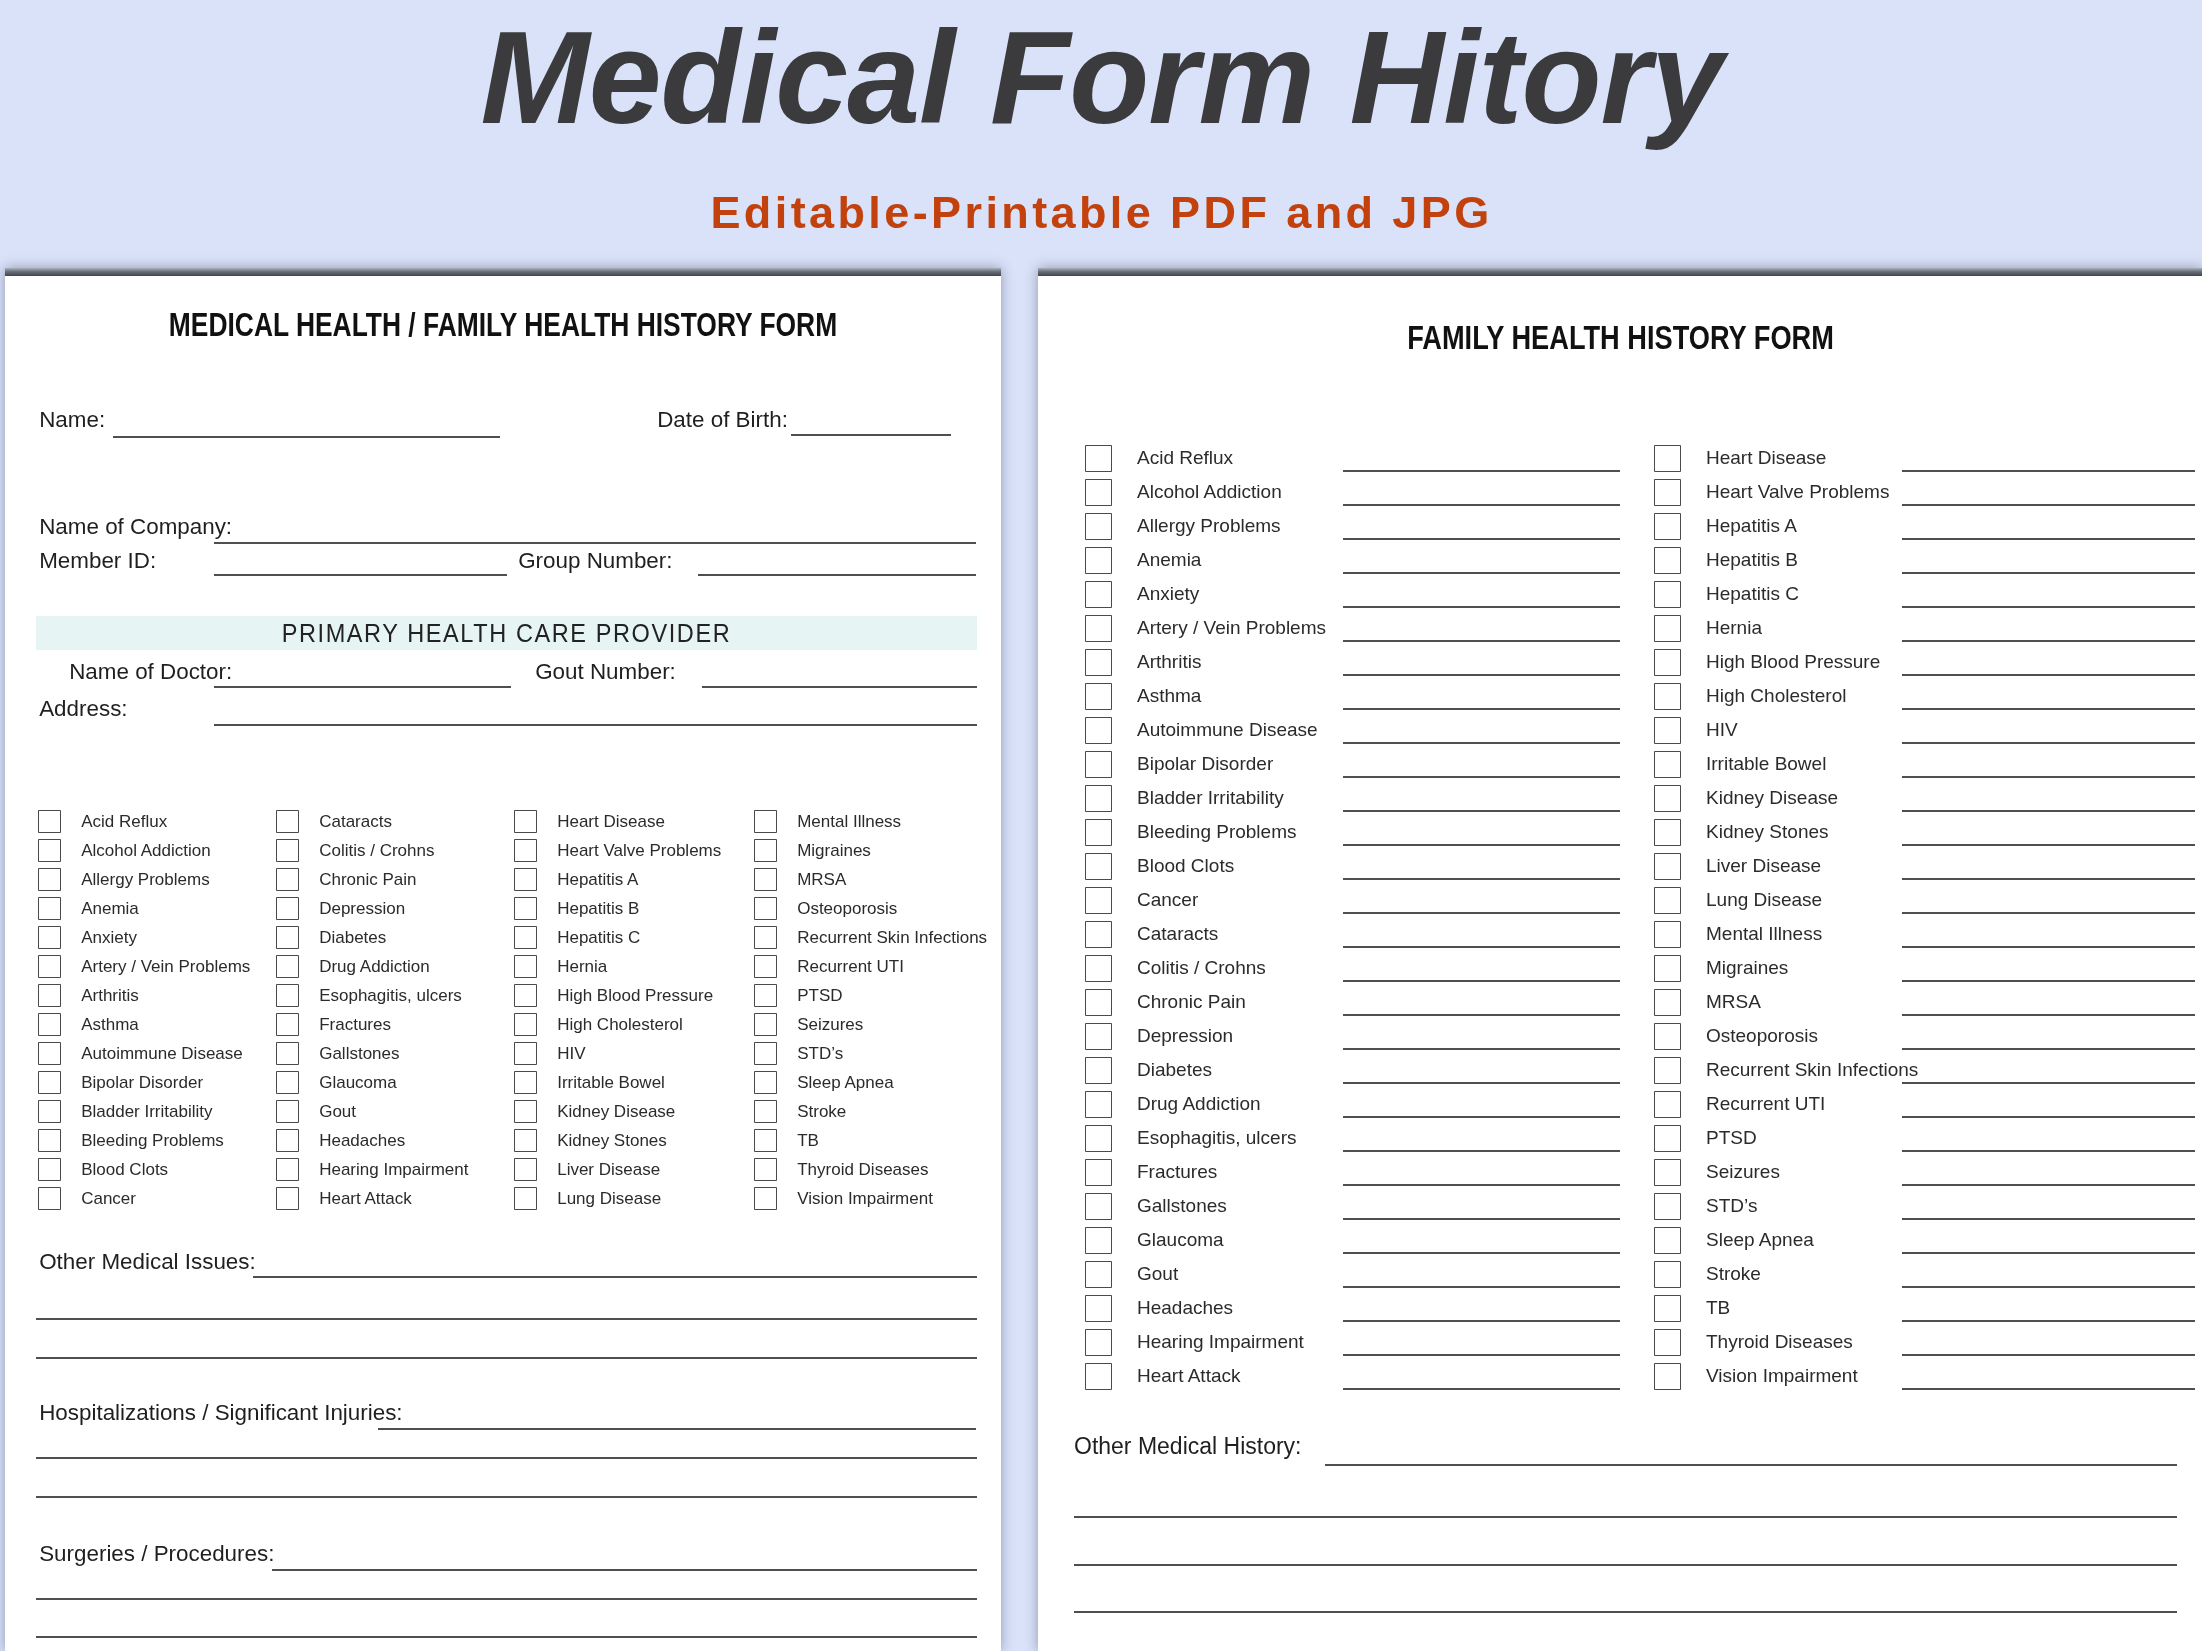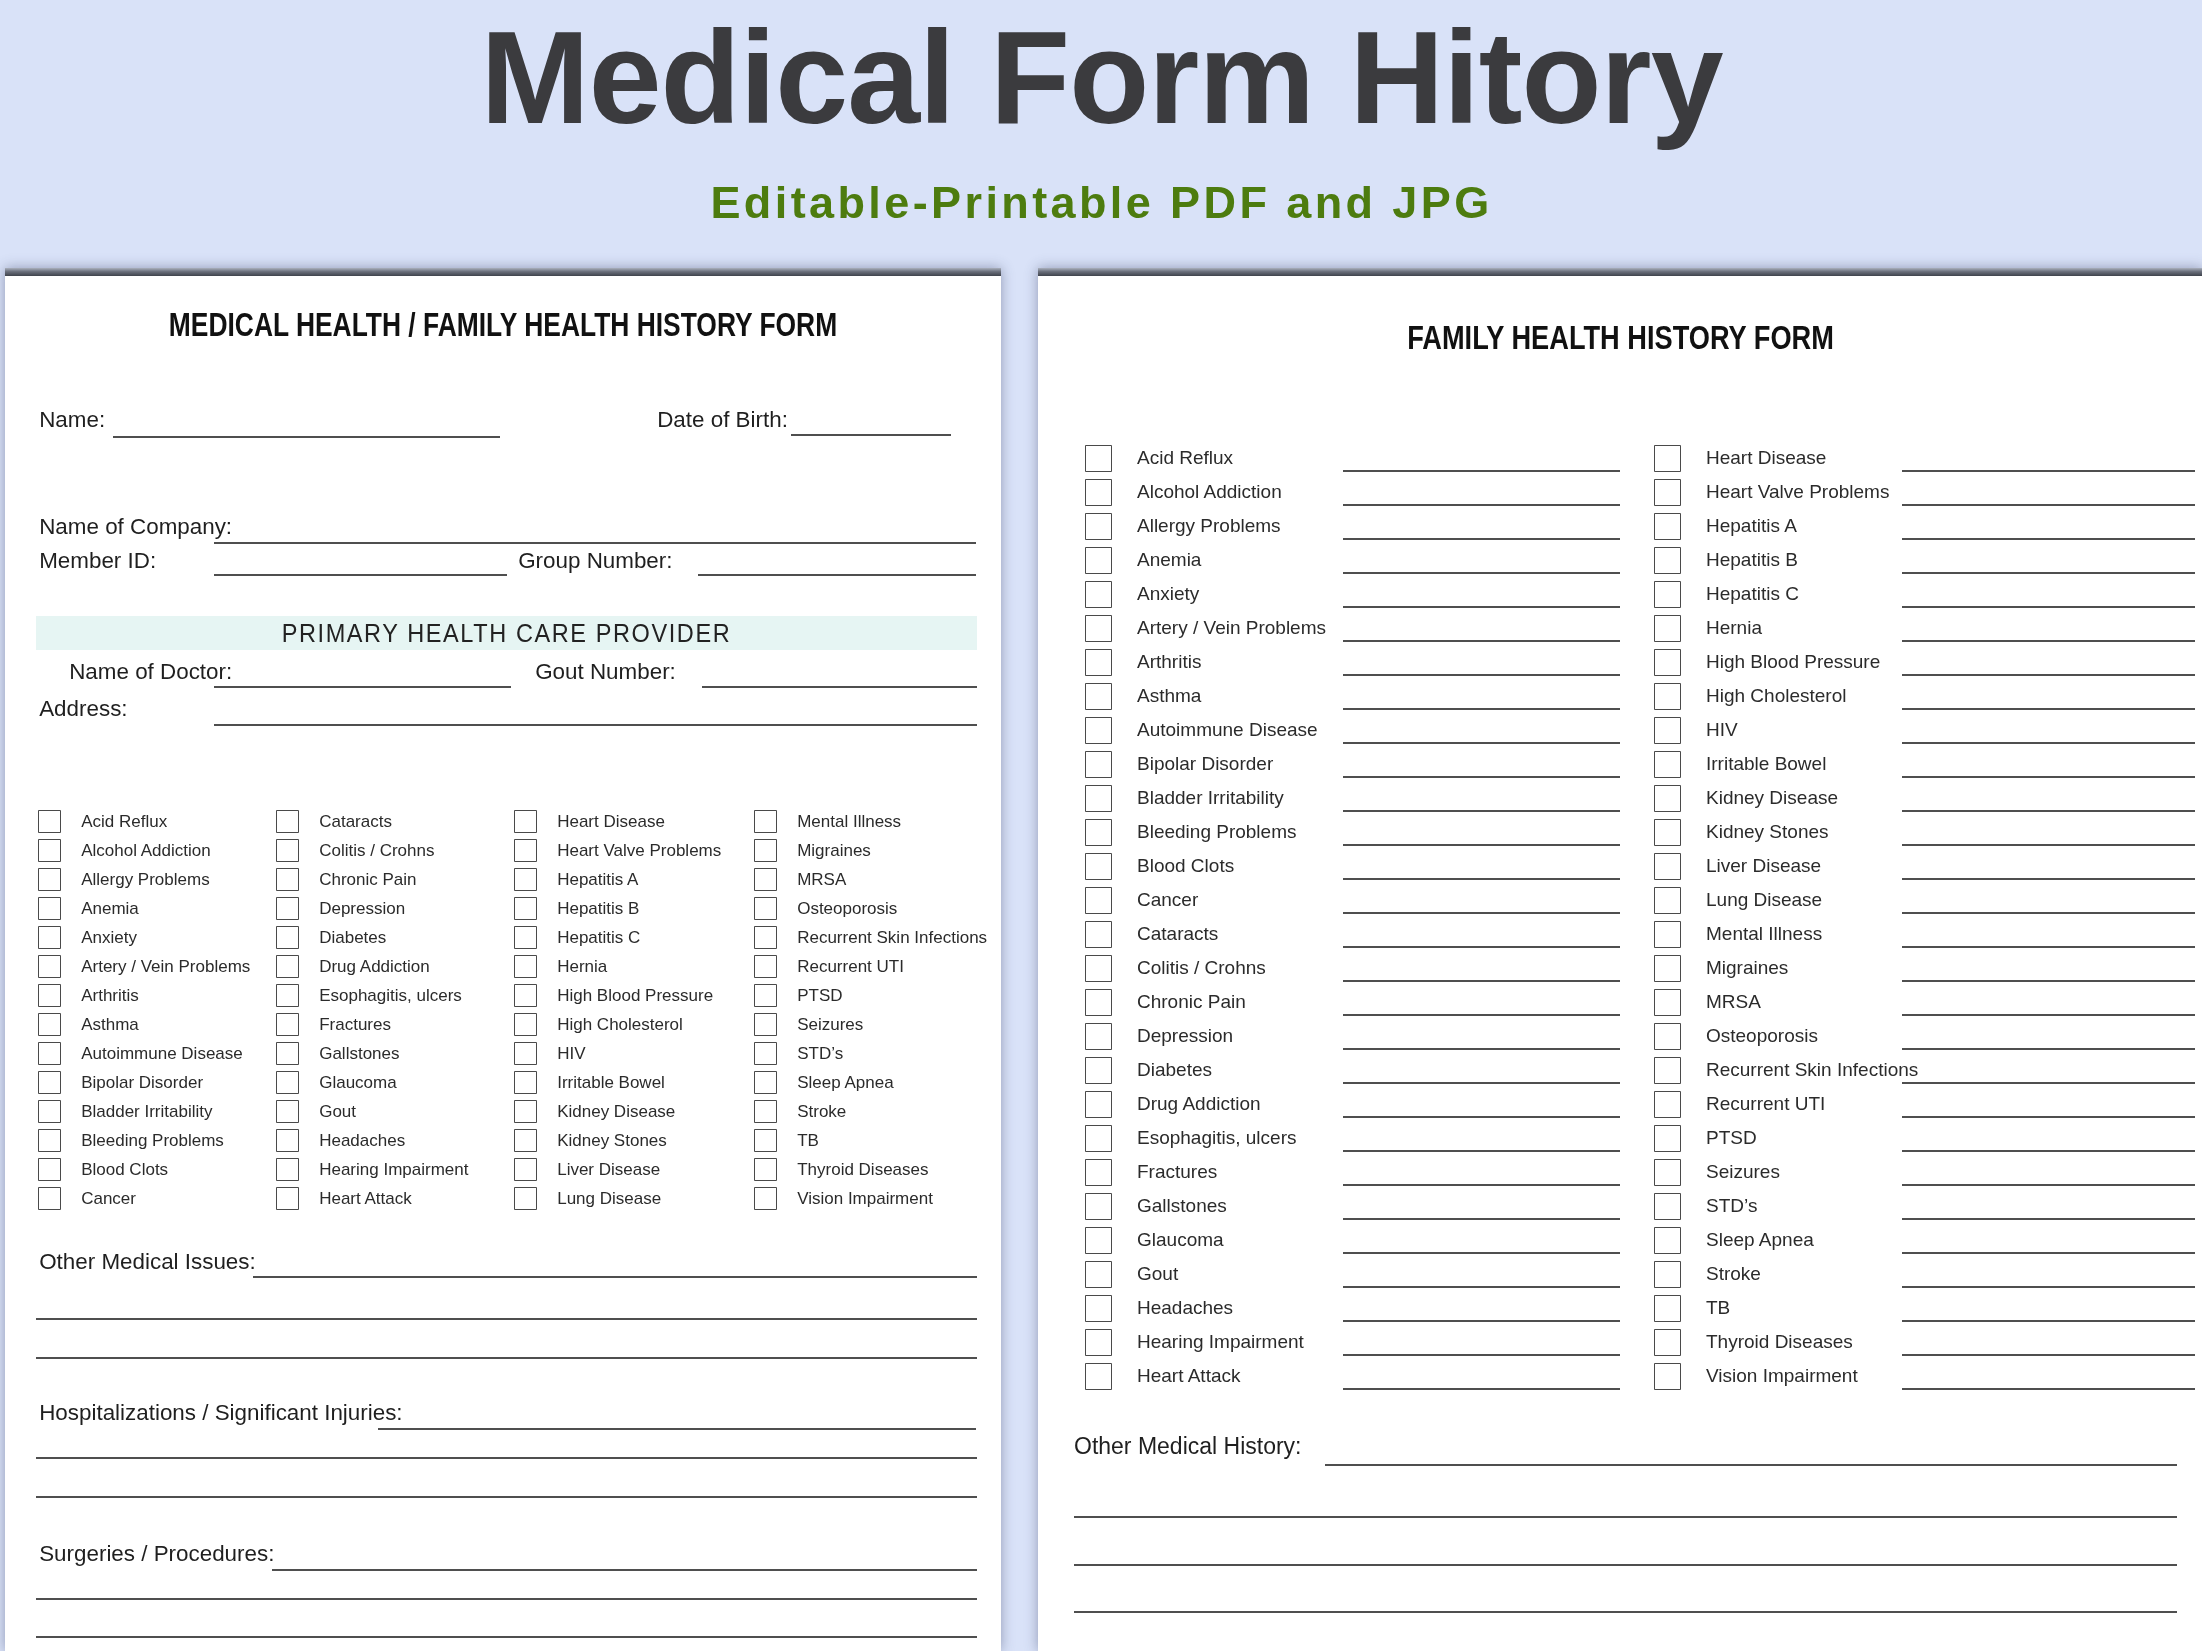--- a/index.html
+++ b/index.html
@@ -3,23 +3,23 @@
 <meta charset="utf-8">
 <style>
   * { margin:0; padding:0; box-sizing:border-box; }
   html,body { width:2203px; height:1652px; overflow:hidden;
     font-family:"Liberation Sans", sans-serif; background:#d9e2f8; }
 
   
   .banner { position:absolute; left:0; top:0; width:2203px; height:268px;
     background:#d9e2f8; text-align:center; }
   .banner-title { position:absolute; top:1.7px; width:100%;
-    font-size:131px; font-weight:bold; color:#3b3b3e; letter-spacing:-0.9px; }
-  .banner-subtitle { position:absolute; top:177px; width:100%;
-    font-size:45px; font-weight:bold; color:#4d7c0f; letter-spacing:3.4px; }
+    font-size:131px; font-weight:bold; color:#3b3b3e; letter-spacing:-0.9px;font-style:italic; }
+  .banner-subtitle { position:absolute; top:187px; width:100%;
+    font-size:45px; font-weight:bold; color:#c2410c; letter-spacing:3.4px; }
 
   
   .page { position:absolute; top:268px; height:1383px; background:#ffffff;
     box-shadow:0 0 12px rgba(55,65,100,.45); }
   .page-left  { left:5.2px;    width:996px; }
   .page-right { left:1038px; width:1165px; }
   .page-topbar { position:absolute; left:0; top:0; width:100%; height:7.7px;
     background:linear-gradient(180deg,#aab0bd 0%,#6a6f7b 45%,#3f434c 100%); }
 
   .page-title { position:absolute; width:100%; text-align:center;

